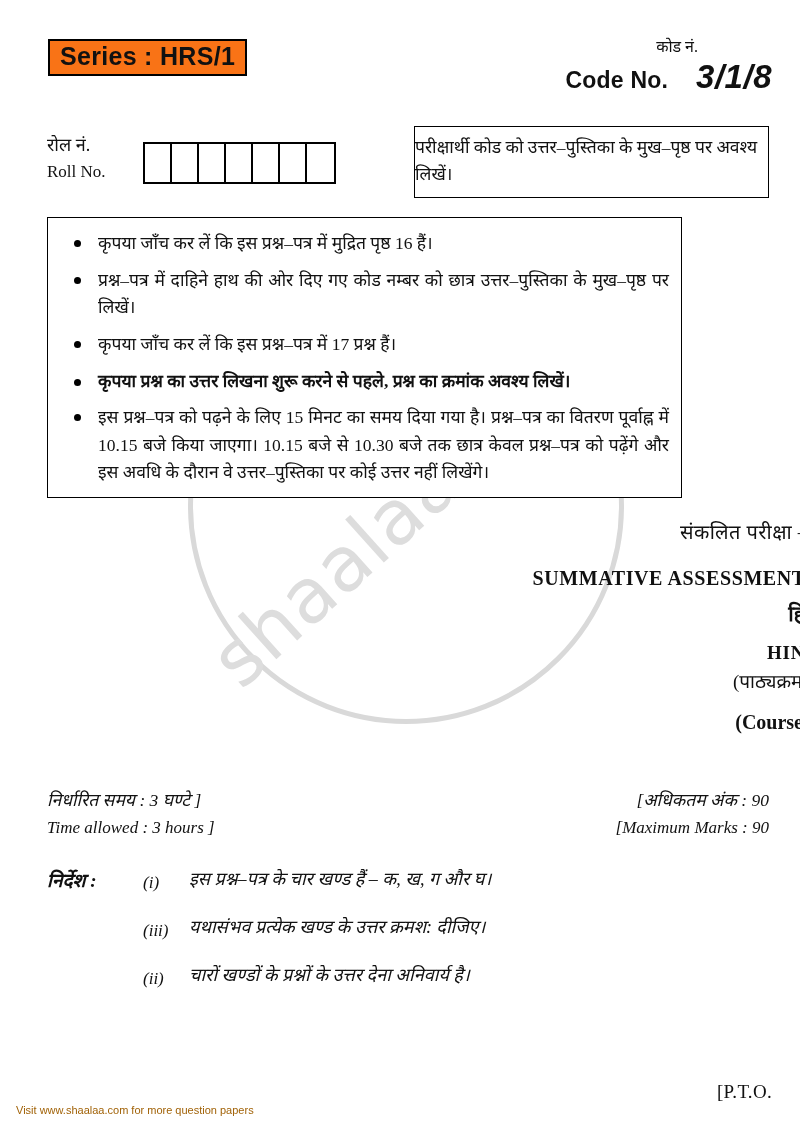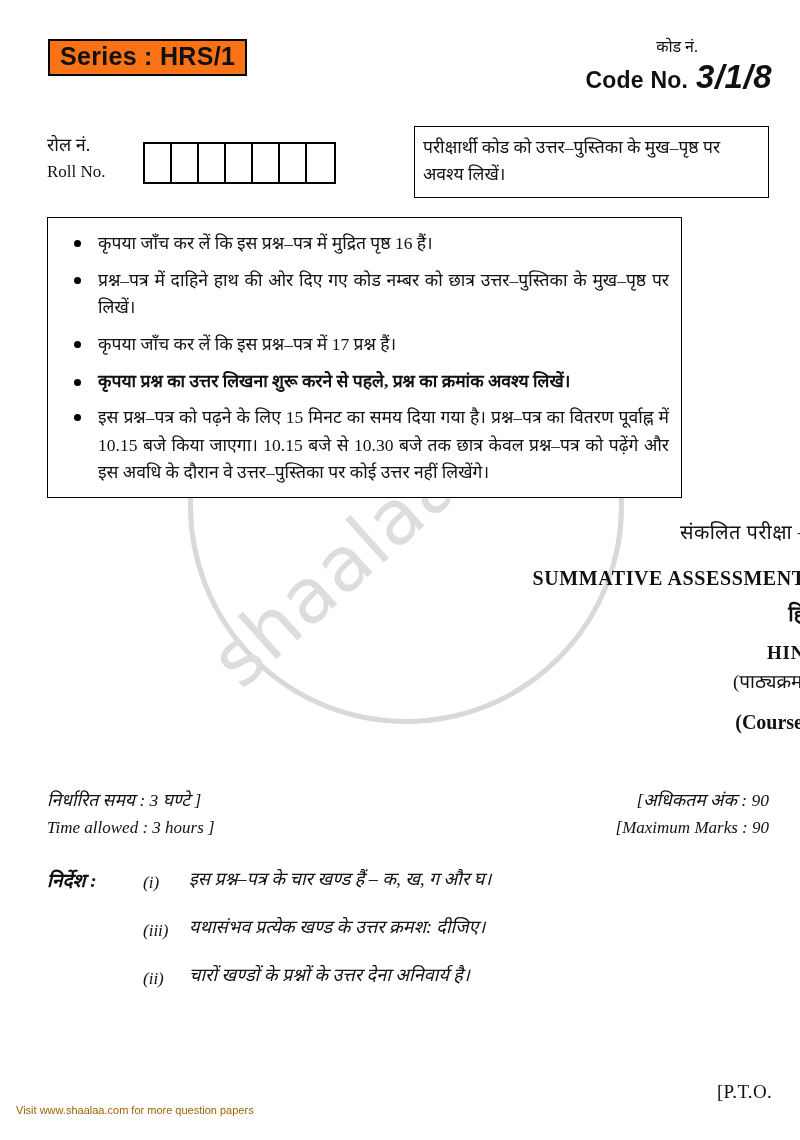--- a/index.html
+++ b/index.html
@@ -92,21 +92,21 @@
     font-size: 16px;
     font-weight: normal;
     line-height: 1.1;
     margin-right: 74px;
     font-family: "Liberation Serif", serif;
   }
   .code-line {
     display: flex;
     align-items: baseline;
     justify-content: flex-end;
-    gap: 8px;
+    gap: 28px;
     margin-top: 2px;
   }
   .code-label {
     font-size: 23px;
     font-weight: bold;
     letter-spacing: 0.2px;
   }
   .code-value {
     font-size: 33px;
     font-weight: bold;
@@ -141,21 +141,21 @@
   .roll-cell:last-child { border-right: none; }
 
   
   .note-box {
     position: absolute;
     left: 414px;
     top: 126px;
     width: 355px;
     box-sizing: border-box;
     border: 1.8px solid #000;
-    padding: 7px 10px 9px 8px;
+    padding: 7px 10px 9px 0;
     background: #fff;
     font-size: 17.5px;
     line-height: 1.55;
   }
 
   
   .instr-box {
     position: absolute;
     left: 47px;
     top: 217px;

